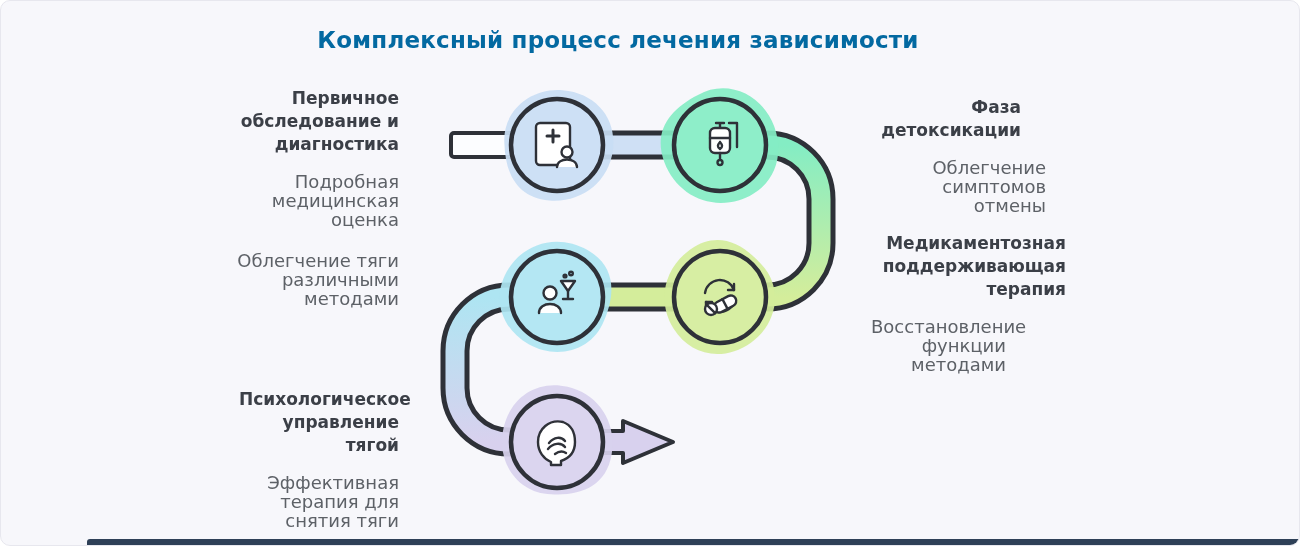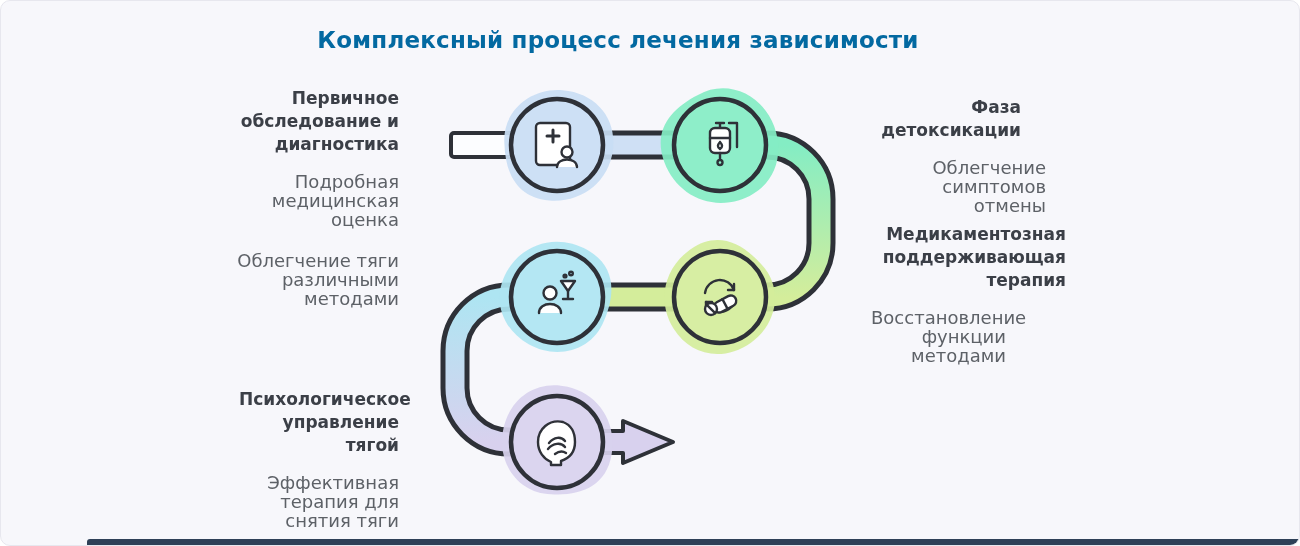--- a/index.html
+++ b/index.html
@@ -27,21 +27,21 @@
   }
   .lbl .d{
     font-size:18px;color:#5d6167;line-height:19px;margin:0;
   }
   .lbl.left{right:900px;text-align:right;}
   .lbl.left .h,.lbl.left .d{margin-left:auto;}
   .lbl.right{left:870px;text-align:right;}
 
   .lbl0{top:86px;}  .lbl0 .h{max-width:170px;} .lbl0 .d{max-width:150px;}
   .lbl1{top:95px;}  .lbl1 .h{max-width:150px;} .lbl1 .d{max-width:175px;}
-  .lbl2{top:222px;} .lbl2 .h{max-width:195px;} .lbl2 .d{max-width:135px;}
+  .lbl2{top:231px;} .lbl2 .h{max-width:195px;} .lbl2 .d{max-width:135px;}
   .lbl3{top:250px;} .lbl3 .h{max-width:120px;} .lbl3 .d{max-width:165px;}
   .lbl4{top:387px;} .lbl4 .h{max-width:160px;} .lbl4 .d{max-width:170px;}
 
   .footer-bar{
     position:absolute;left:86px;right:0;bottom:0;height:6px;
     background:#2e4057;border-radius:3px 0 0 0;
   }
 </style>
 </head>
 <body>

